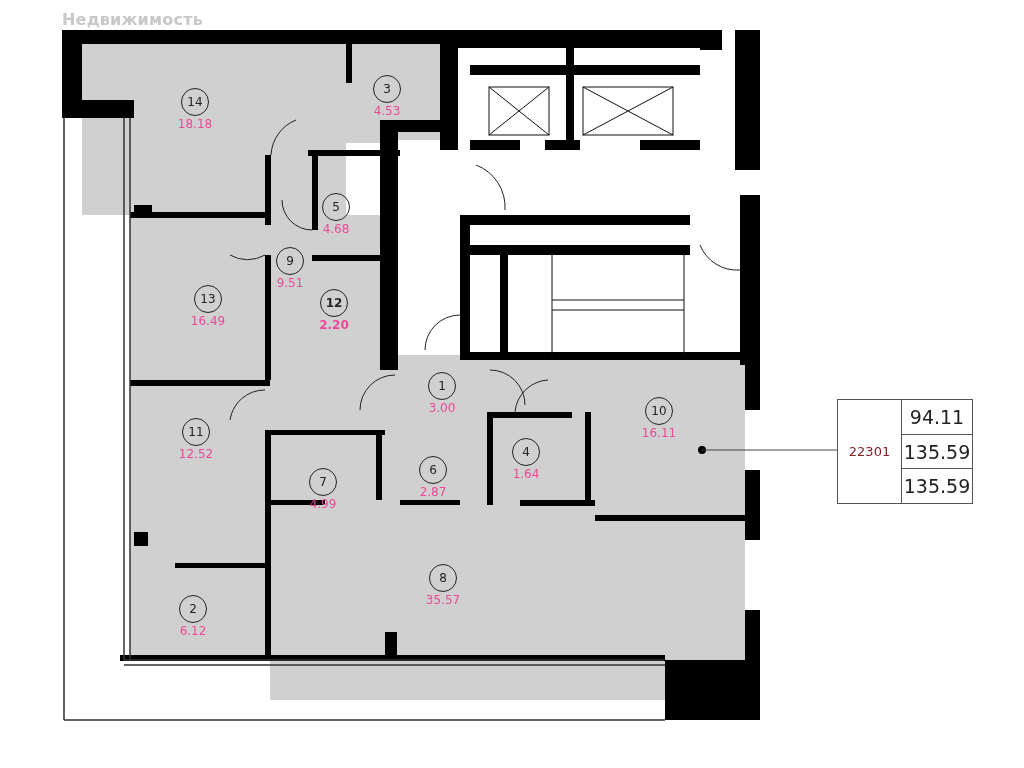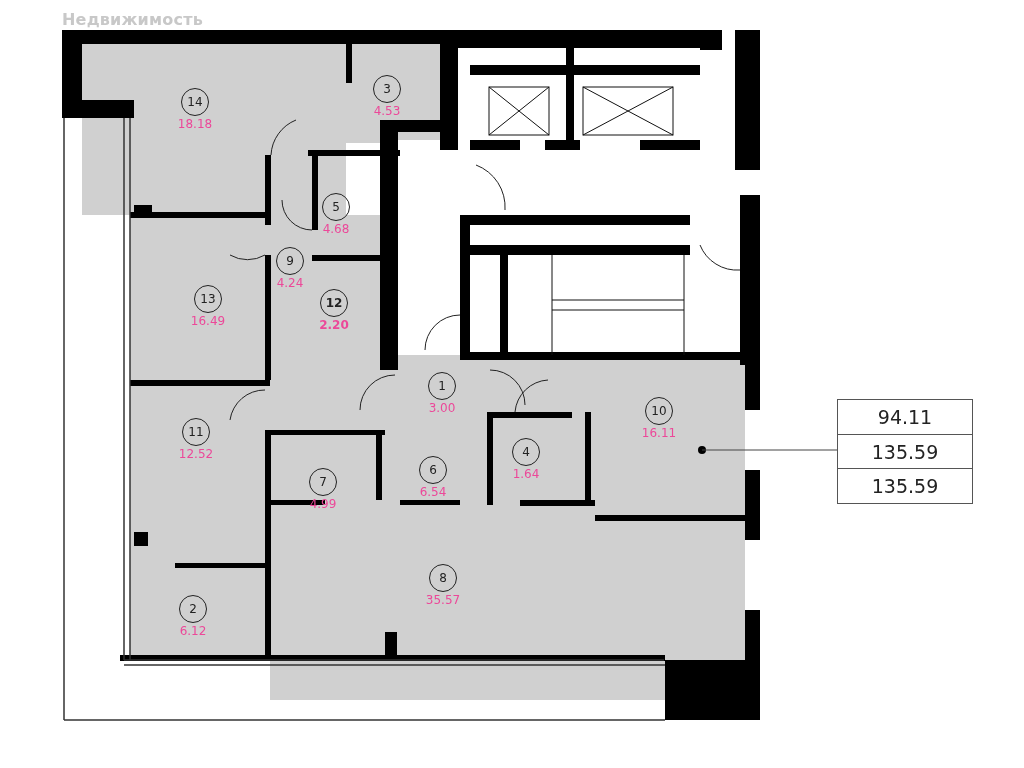--- a/index.html
+++ b/index.html
@@ -142,33 +142,33 @@
 <div class="room-label" style="left:526px;top:438px;">
     <span class="room-num">4</span>
     <span class="room-area">1.64</span>
   </div>
 <div class="room-label" style="left:336px;top:193px;">
     <span class="room-num">5</span>
     <span class="room-area">4.68</span>
   </div>
 <div class="room-label" style="left:433px;top:456px;">
     <span class="room-num">6</span>
-    <span class="room-area">6.54</span>
+    <span class="room-area">2.87</span>
   </div>
 <div class="room-label" style="left:323px;top:468px;">
     <span class="room-num">7</span>
     <span class="room-area">4.99</span>
   </div>
 <div class="room-label" style="left:443px;top:564px;">
     <span class="room-num">8</span>
     <span class="room-area">35.57</span>
   </div>
 <div class="room-label" style="left:290px;top:247px;">
     <span class="room-num">9</span>
-    <span class="room-area">4.24</span>
+    <span class="room-area">9.51</span>
   </div>
 <div class="room-label" style="left:659px;top:397px;">
     <span class="room-num">10</span>
     <span class="room-area">16.11</span>
   </div>
 <div class="room-label" style="left:196px;top:418px;">
     <span class="room-num">11</span>
     <span class="room-area">12.52</span>
   </div>
 <div class="room-label" style="left:334px;top:289px;font-weight:bold;">
@@ -178,18 +178,19 @@
 <div class="room-label" style="left:208px;top:285px;">
     <span class="room-num">13</span>
     <span class="room-area">16.49</span>
   </div>
 <div class="room-label" style="left:195px;top:88px;">
     <span class="room-num">14</span>
     <span class="room-area">18.18</span>
   </div>
 
 <div class="summary">
+  <div class="code">22301</div>
   <div class="vals">
     <div>94.11</div>
     <div>135.59</div>
     <div>135.59</div>
   </div>
 </div>
 
 </body></html>

